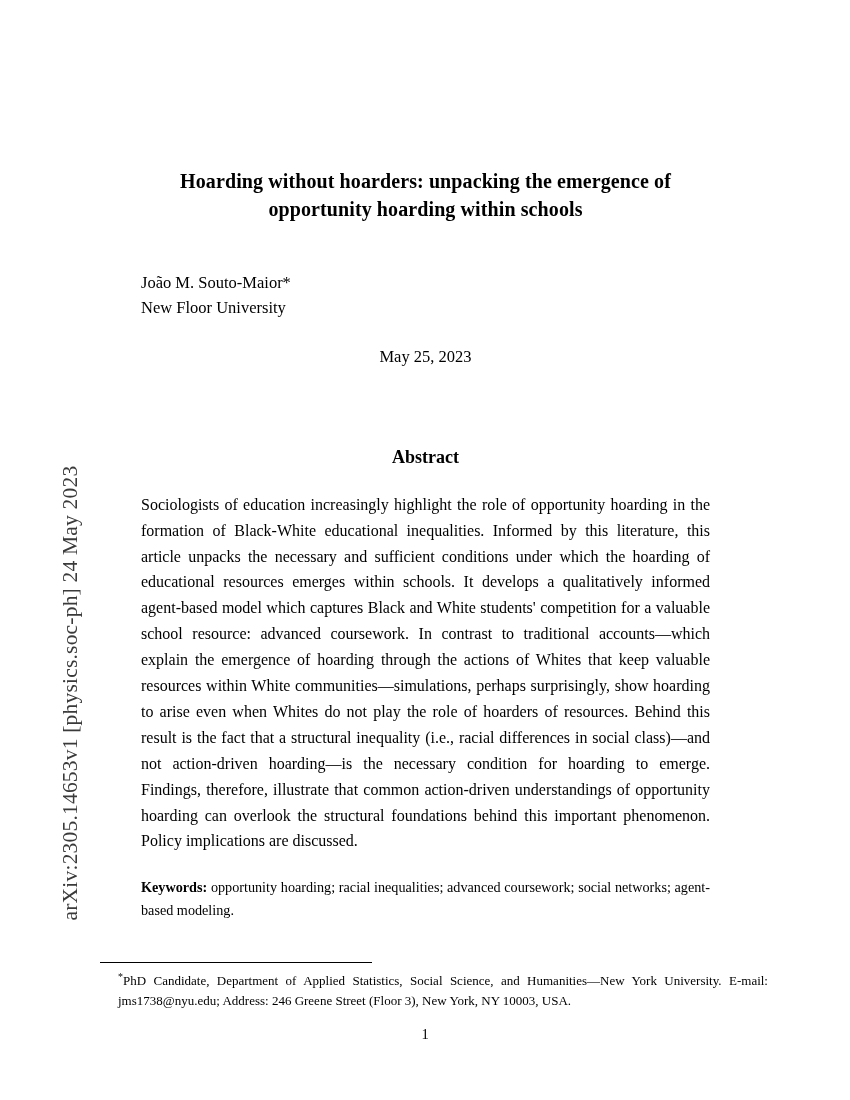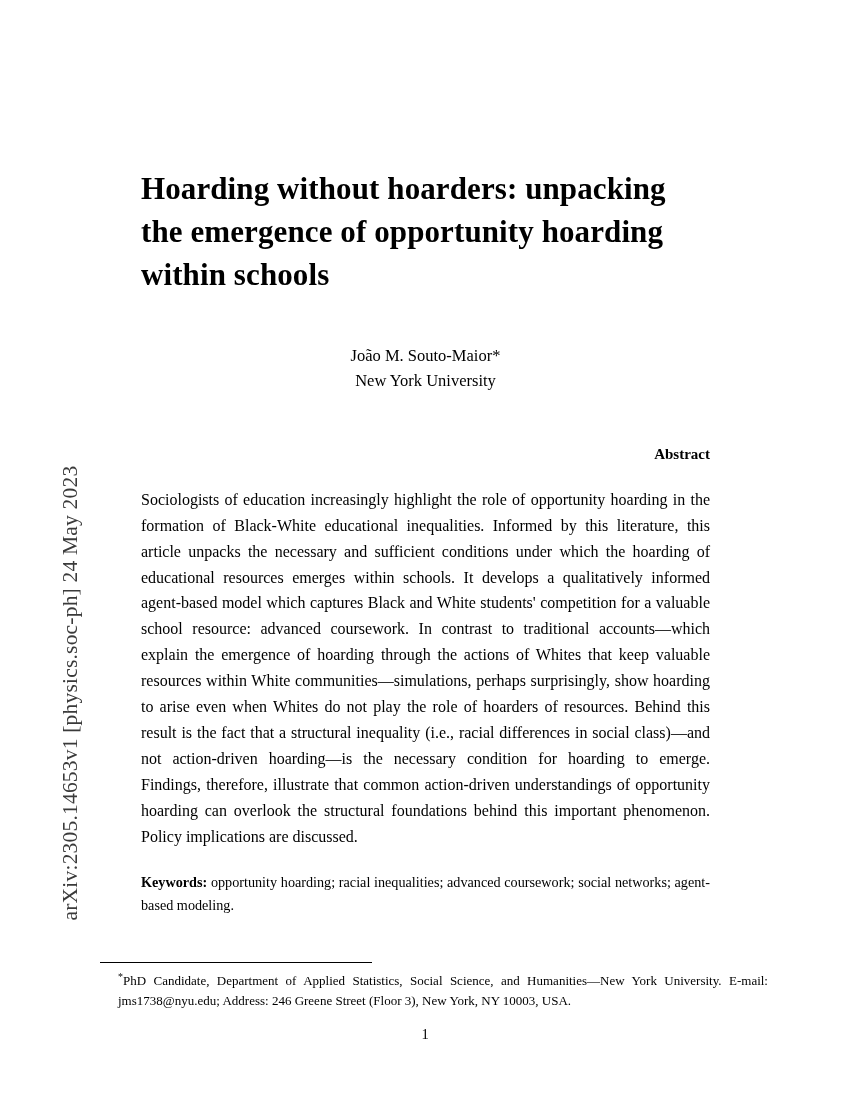--- a/index.html
+++ b/index.html
@@ -49,45 +49,45 @@
 
   .content {
     position: absolute;
     left: 141px;
     top: 0;
     width: 569px;
   }
 
   .title {
     margin-top: 168px;
-    font-size: 31px;
+    font-size: 20px;
     line-height: 1.38;
+    text-align: center;
     letter-spacing: 0.1px;
   }
 
   .authors {
     margin-top: 48px;
-    text-align: center;
     font-size: 16.5px;
     line-height: 1.5;
   }
   .authors .affil {
     display: block;
   }
 
   .date {
     margin-top: 26px;
     text-align: center;
     font-size: 16.5px;
   }
 
   .abstract-head {
-    margin-top: 52px;
-    text-align: right;
-    font-size: 15px;
+    margin-top: 80px;
+    text-align: center;
+    font-size: 18px;
     font-weight: bold;
   }
 
   .abstract-body {
     margin: 24px auto 0 auto;
     width: 569px;
     font-size: 16px;
     line-height: 1.62;
     text-align: justify;
     text-justify: inter-word;
@@ -145,23 +145,24 @@
   <div class="arxiv-stamp">
     <div class="vtext">arXiv:2305.14653v1  [physics.soc-ph]  24 May 2023</div>
   </div>
 
   <div class="content">
 
     <h1 class="title">Hoarding without hoarders: unpacking the emergence of opportunity hoarding within schools</h1>
 
     <div class="authors">
       <span>João M. Souto-Maior*</span>
-      <span class="affil">New York University</span>
+      <span class="affil">New Floor University</span>
     </div>
 
+    <div class="date">May 25, 2023</div>
 
     <div class="abstract-head">Abstract</div>
 
     <div class="abstract-body">Sociologists of education increasingly highlight the role of opportunity hoarding in the formation of Black-White educational inequalities. Informed by this literature, this article unpacks the necessary and sufficient conditions under which the hoarding of educational resources emerges within schools. It develops a qualitatively informed agent-based model which captures Black and White students' competition for a valuable school resource: advanced coursework. In contrast to traditional accounts—which explain the emergence of hoarding through the actions of Whites that keep valuable resources within White communities—simulations, perhaps surprisingly, show hoarding to arise even when Whites do not play the role of hoarders of resources. Behind this result is the fact that a structural inequality (i.e., racial differences in social class)—and not action-driven hoarding—is the necessary condition for hoarding to emerge. Findings, therefore, illustrate that common action-driven understandings of opportunity hoarding can overlook the structural foundations behind this important phenomenon. Policy implications are discussed.</div>
 
     <div class="keywords">
       <b>Keywords:</b>
       <span>opportunity hoarding; racial inequalities; advanced coursework; social networks; agent-based modeling.</span>
     </div>
 

